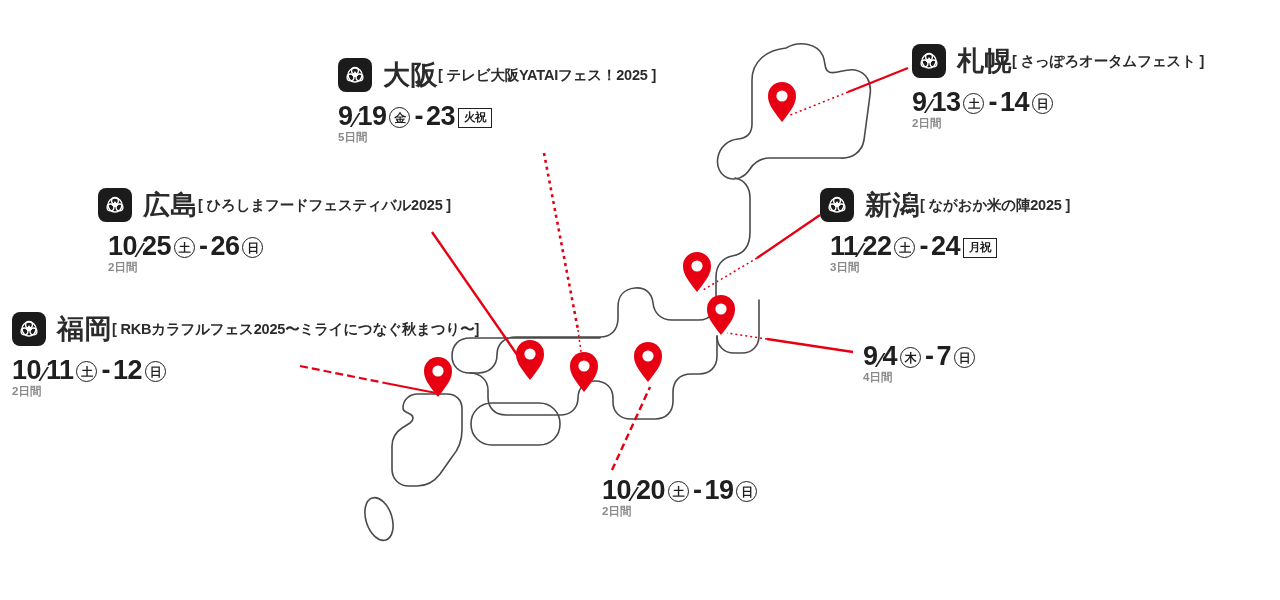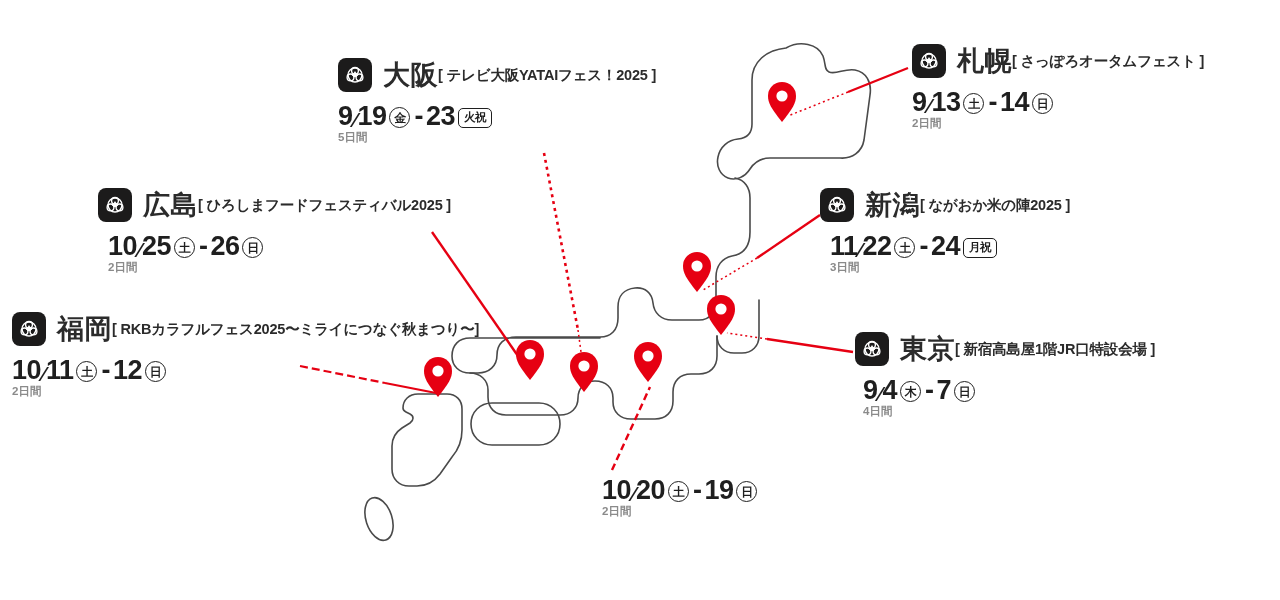--- a/index.html
+++ b/index.html
@@ -45,21 +45,21 @@
   .dateline .dash { margin:0 3px; font-weight:700; }
 
   
   .dow {
     display:inline-flex; align-items:center; justify-content:center;
     border:1.6px solid #1f1f1f; color:#1f1f1f;
     font-weight:700; line-height:1;
     margin:0 1px 0 3px; position:relative; top:1px;
   }
   .dow.round { width:21px; height:21px; border-radius:50%; font-size:12px; }
-  .dow.pill  { height:20px; border-radius:5px; font-size:11.5px; padding:0 5px; }
+  .dow.pill  { height:20px; border-radius:0; font-size:11.5px; padding:0 5px; }
 
   .duration {
     margin-top:0;
     font-size:11.5px; font-weight:700; color:#8a8a8a; letter-spacing:0;
   }
 
   
 </style>
 </head>
 <body>
@@ -359,36 +359,20 @@
       <span>11</span>
       <span class="dow round">土</span>
       <span class="dash">-</span>
       <span>12</span>
       <span class="dow round">日</span>
     </div>
     <div class="duration">2日間</div>
   </div>
 
   <div class="entry" id="entry-tokyo" style="left:855px; top:332px;">
-    <div class="entry-head">
-      <span class="badge">
-        <svg width="22" height="22" viewBox="0 0 24 24">
-          <g fill="none" stroke="#ffffff" stroke-width="1.5">
-            <circle cx="12" cy="7.4" r="3.7"></circle>
-              <circle cx="7.1" cy="14.6" r="3.7"></circle>
-            <circle cx="16.9" cy="14.6" r="3.7"></circle>
-              <circle cx="12" cy="12" r="7.6"></circle>
-          </g>
-          <path d="M12 7.6 L15.4 13.1 L8.6 13.1 Z" fill="#ffffff"></path>
-          <circle cx="12" cy="12" r="2.4" fill="#ffffff"></circle>
-        </svg>
-      </span>
-      <span class="city">東京</span>
-      <span class="subtitle">[ 新宿高島屋1階JR口特設会場 ]</span>
-    </div>
     <div class="dateline" style="margin-left:8px;">
       <span>9</span>
       <span class="sep-slash">⁄</span>
       <span>4</span>
       <span class="dow round">木</span>
       <span class="dash">-</span>
       <span>7</span>
       <span class="dow round">日</span>
     </div>
     <div class="duration" style="margin-left:8px;">4日間</div>

